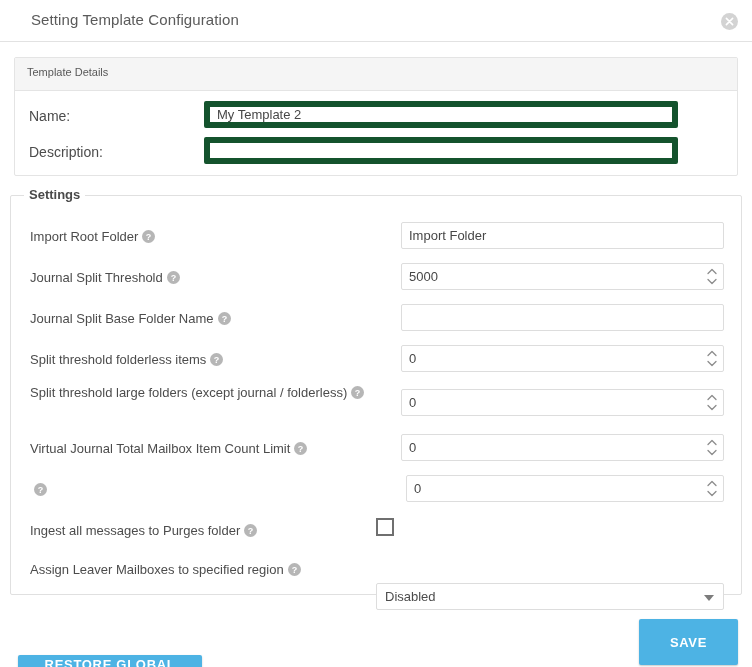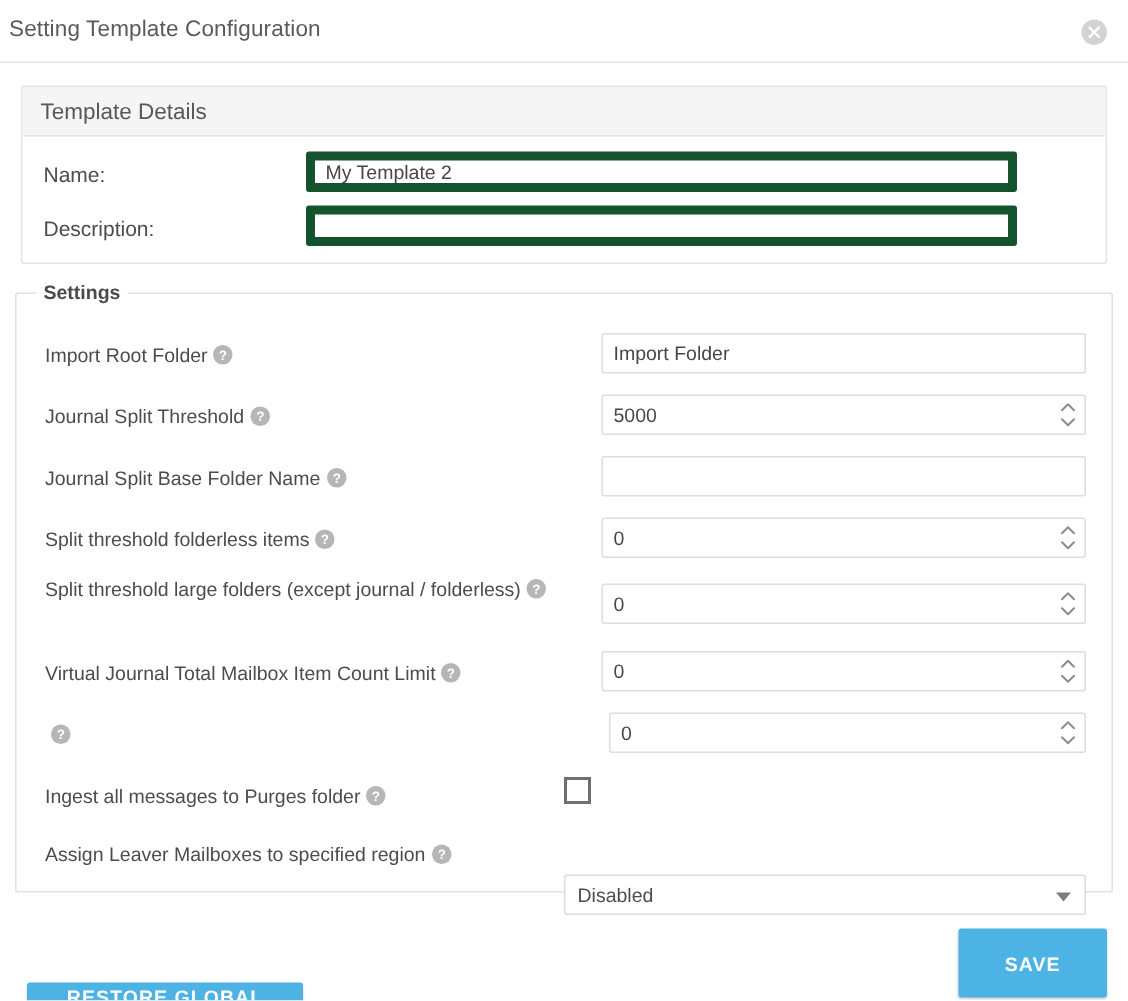--- a/index.html
+++ b/index.html
@@ -22,21 +22,21 @@
   
   .titlebar {
     position: absolute;
     left: 0; top: 0;
     width: 752px; height: 42px;
     border-bottom: 1px solid #e2e2e2;
     background: #ffffff;
   }
   .titlebar-text {
     position: absolute;
-    left: 6px; top: 11px;
+    left: 31px; top: 11px;
     font-size: 15px;
     color: #5a5a5a;
     letter-spacing: .1px;
   }
   .close-icon {
     position: absolute;
     right: 14px; top: 13px;
     width: 17px; height: 17px;
     border-radius: 50%;
     background: #d3d3d3;
@@ -55,21 +55,21 @@
   }
   .panel-head {
     height: 33px;
     background: #f5f5f5;
     border-bottom: 1px solid #e4e4e4;
     position: relative;
   }
   .panel-head-title {
     position: absolute;
     left: 12px; top: 8px;
-    font-size: 15px;
+    font-size: 11px;
     color: #585858;
   }
   .panel-body { position: relative; height: 84px; }
 
   .td-row { position: absolute; left: 0; width: 100%; height: 32px; }
   .td-row.r0 { top: 10px; }
   .td-row.r1 { top: 46px; }
   .td-label {
     position: absolute;
     left: 14px; top: 7px;

